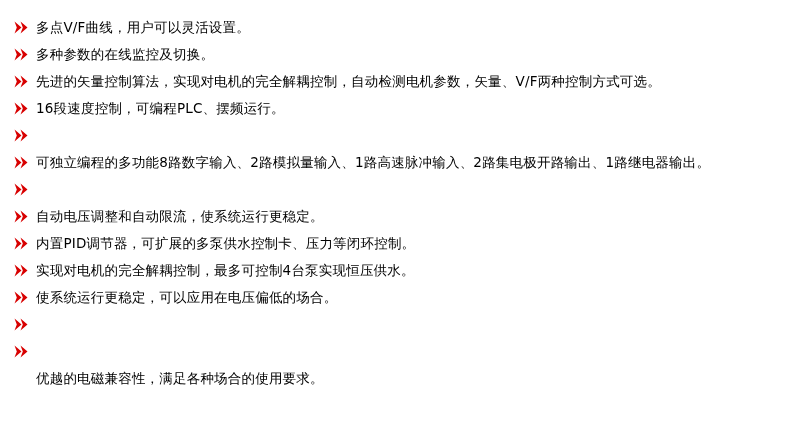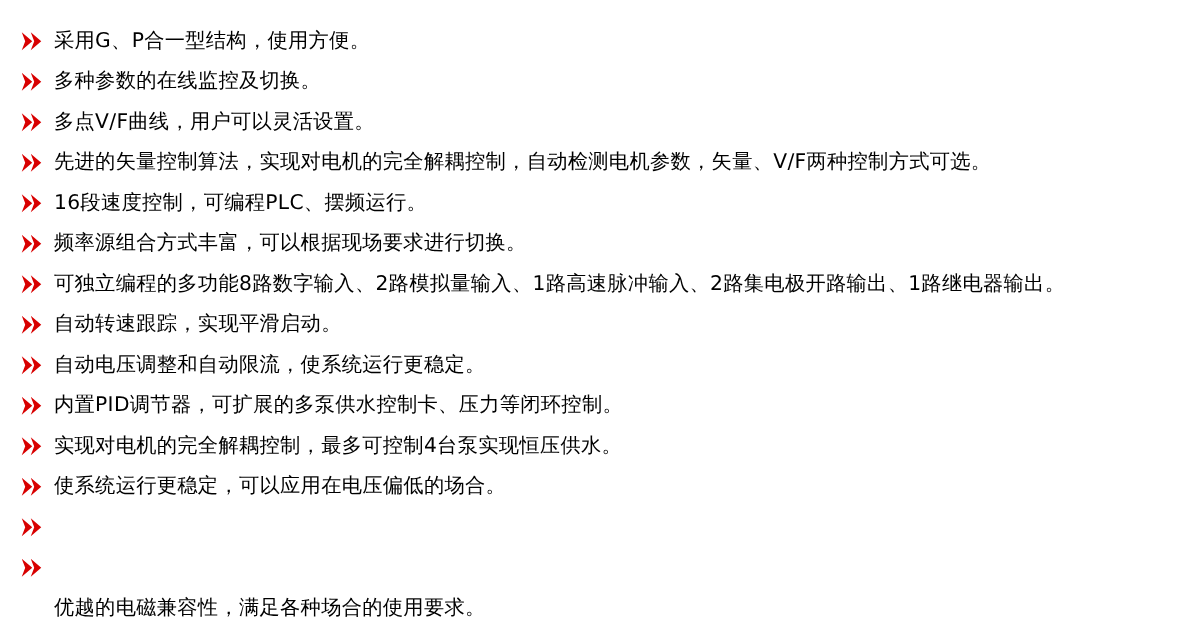--- a/index.html
+++ b/index.html
@@ -48,39 +48,30 @@
 <body>
 
 <ul class="feature-list" id="feature-list">
     <li class="feature-item">
       <span class="bullet-icon">
         <svg width="15" height="13" viewBox="0 0 15 13" xmlns="http://www.w3.org/2000/svg">
           <path d="M0.5 0.5 L7.5 6.5 L0.5 12.5 L2.8 6.5 Z" fill="#d80000"></path>
           <path d="M6.5 0.5 L13.5 6.5 L6.5 12.5 L8.8 6.5 Z" fill="#d80000"></path>
         </svg>
       </span>
-      <span class="feature-text">采用G、P合一型结构，使用方便。</span>
+      <span class="feature-text">多点V/F曲线，用户可以灵活设置。</span>
     </li>
     <li class="feature-item">
       <span class="bullet-icon">
         <svg width="15" height="13" viewBox="0 0 15 13" xmlns="http://www.w3.org/2000/svg">
           <path d="M0.5 0.5 L7.5 6.5 L0.5 12.5 L2.8 6.5 Z" fill="#d80000"></path>
           <path d="M6.5 0.5 L13.5 6.5 L6.5 12.5 L8.8 6.5 Z" fill="#d80000"></path>
         </svg>
       </span>
       <span class="feature-text">多种参数的在线监控及切换。</span>
-    </li>
-    <li class="feature-item">
-      <span class="bullet-icon">
-        <svg width="15" height="13" viewBox="0 0 15 13" xmlns="http://www.w3.org/2000/svg">
-          <path d="M0.5 0.5 L7.5 6.5 L0.5 12.5 L2.8 6.5 Z" fill="#d80000"></path>
-          <path d="M6.5 0.5 L13.5 6.5 L6.5 12.5 L8.8 6.5 Z" fill="#d80000"></path>
-        </svg>
-      </span>
-      <span class="feature-text">多点V/F曲线，用户可以灵活设置。</span>
     </li>
     <li class="feature-item">
       <span class="bullet-icon">
         <svg width="15" height="13" viewBox="0 0 15 13" xmlns="http://www.w3.org/2000/svg">
           <path d="M0.5 0.5 L7.5 6.5 L0.5 12.5 L2.8 6.5 Z" fill="#d80000"></path>
           <path d="M6.5 0.5 L13.5 6.5 L6.5 12.5 L8.8 6.5 Z" fill="#d80000"></path>
         </svg>
       </span>
       <span class="feature-text">先进的矢量控制算法，实现对电机的完全解耦控制，自动检测电机参数，矢量、V/F两种控制方式可选。</span>
     </li>
@@ -93,39 +84,37 @@
       </span>
       <span class="feature-text">16段速度控制，可编程PLC、摆频运行。</span>
     </li>
     <li class="feature-item">
       <span class="bullet-icon">
         <svg width="15" height="13" viewBox="0 0 15 13" xmlns="http://www.w3.org/2000/svg">
           <path d="M0.5 0.5 L7.5 6.5 L0.5 12.5 L2.8 6.5 Z" fill="#d80000"></path>
           <path d="M6.5 0.5 L13.5 6.5 L6.5 12.5 L8.8 6.5 Z" fill="#d80000"></path>
         </svg>
       </span>
-      <span class="feature-text">频率源组合方式丰富，可以根据现场要求进行切换。</span>
     </li>
     <li class="feature-item">
       <span class="bullet-icon">
         <svg width="15" height="13" viewBox="0 0 15 13" xmlns="http://www.w3.org/2000/svg">
           <path d="M0.5 0.5 L7.5 6.5 L0.5 12.5 L2.8 6.5 Z" fill="#d80000"></path>
           <path d="M6.5 0.5 L13.5 6.5 L6.5 12.5 L8.8 6.5 Z" fill="#d80000"></path>
         </svg>
       </span>
       <span class="feature-text">可独立编程的多功能8路数字输入、2路模拟量输入、1路高速脉冲输入、2路集电极开路输出、1路继电器输出。</span>
     </li>
     <li class="feature-item">
       <span class="bullet-icon">
         <svg width="15" height="13" viewBox="0 0 15 13" xmlns="http://www.w3.org/2000/svg">
           <path d="M0.5 0.5 L7.5 6.5 L0.5 12.5 L2.8 6.5 Z" fill="#d80000"></path>
           <path d="M6.5 0.5 L13.5 6.5 L6.5 12.5 L8.8 6.5 Z" fill="#d80000"></path>
         </svg>
       </span>
-      <span class="feature-text">自动转速跟踪，实现平滑启动。</span>
     </li>
     <li class="feature-item">
       <span class="bullet-icon">
         <svg width="15" height="13" viewBox="0 0 15 13" xmlns="http://www.w3.org/2000/svg">
           <path d="M0.5 0.5 L7.5 6.5 L0.5 12.5 L2.8 6.5 Z" fill="#d80000"></path>
           <path d="M6.5 0.5 L13.5 6.5 L6.5 12.5 L8.8 6.5 Z" fill="#d80000"></path>
         </svg>
       </span>
       <span class="feature-text">自动电压调整和自动限流，使系统运行更稳定。</span>
     </li>

